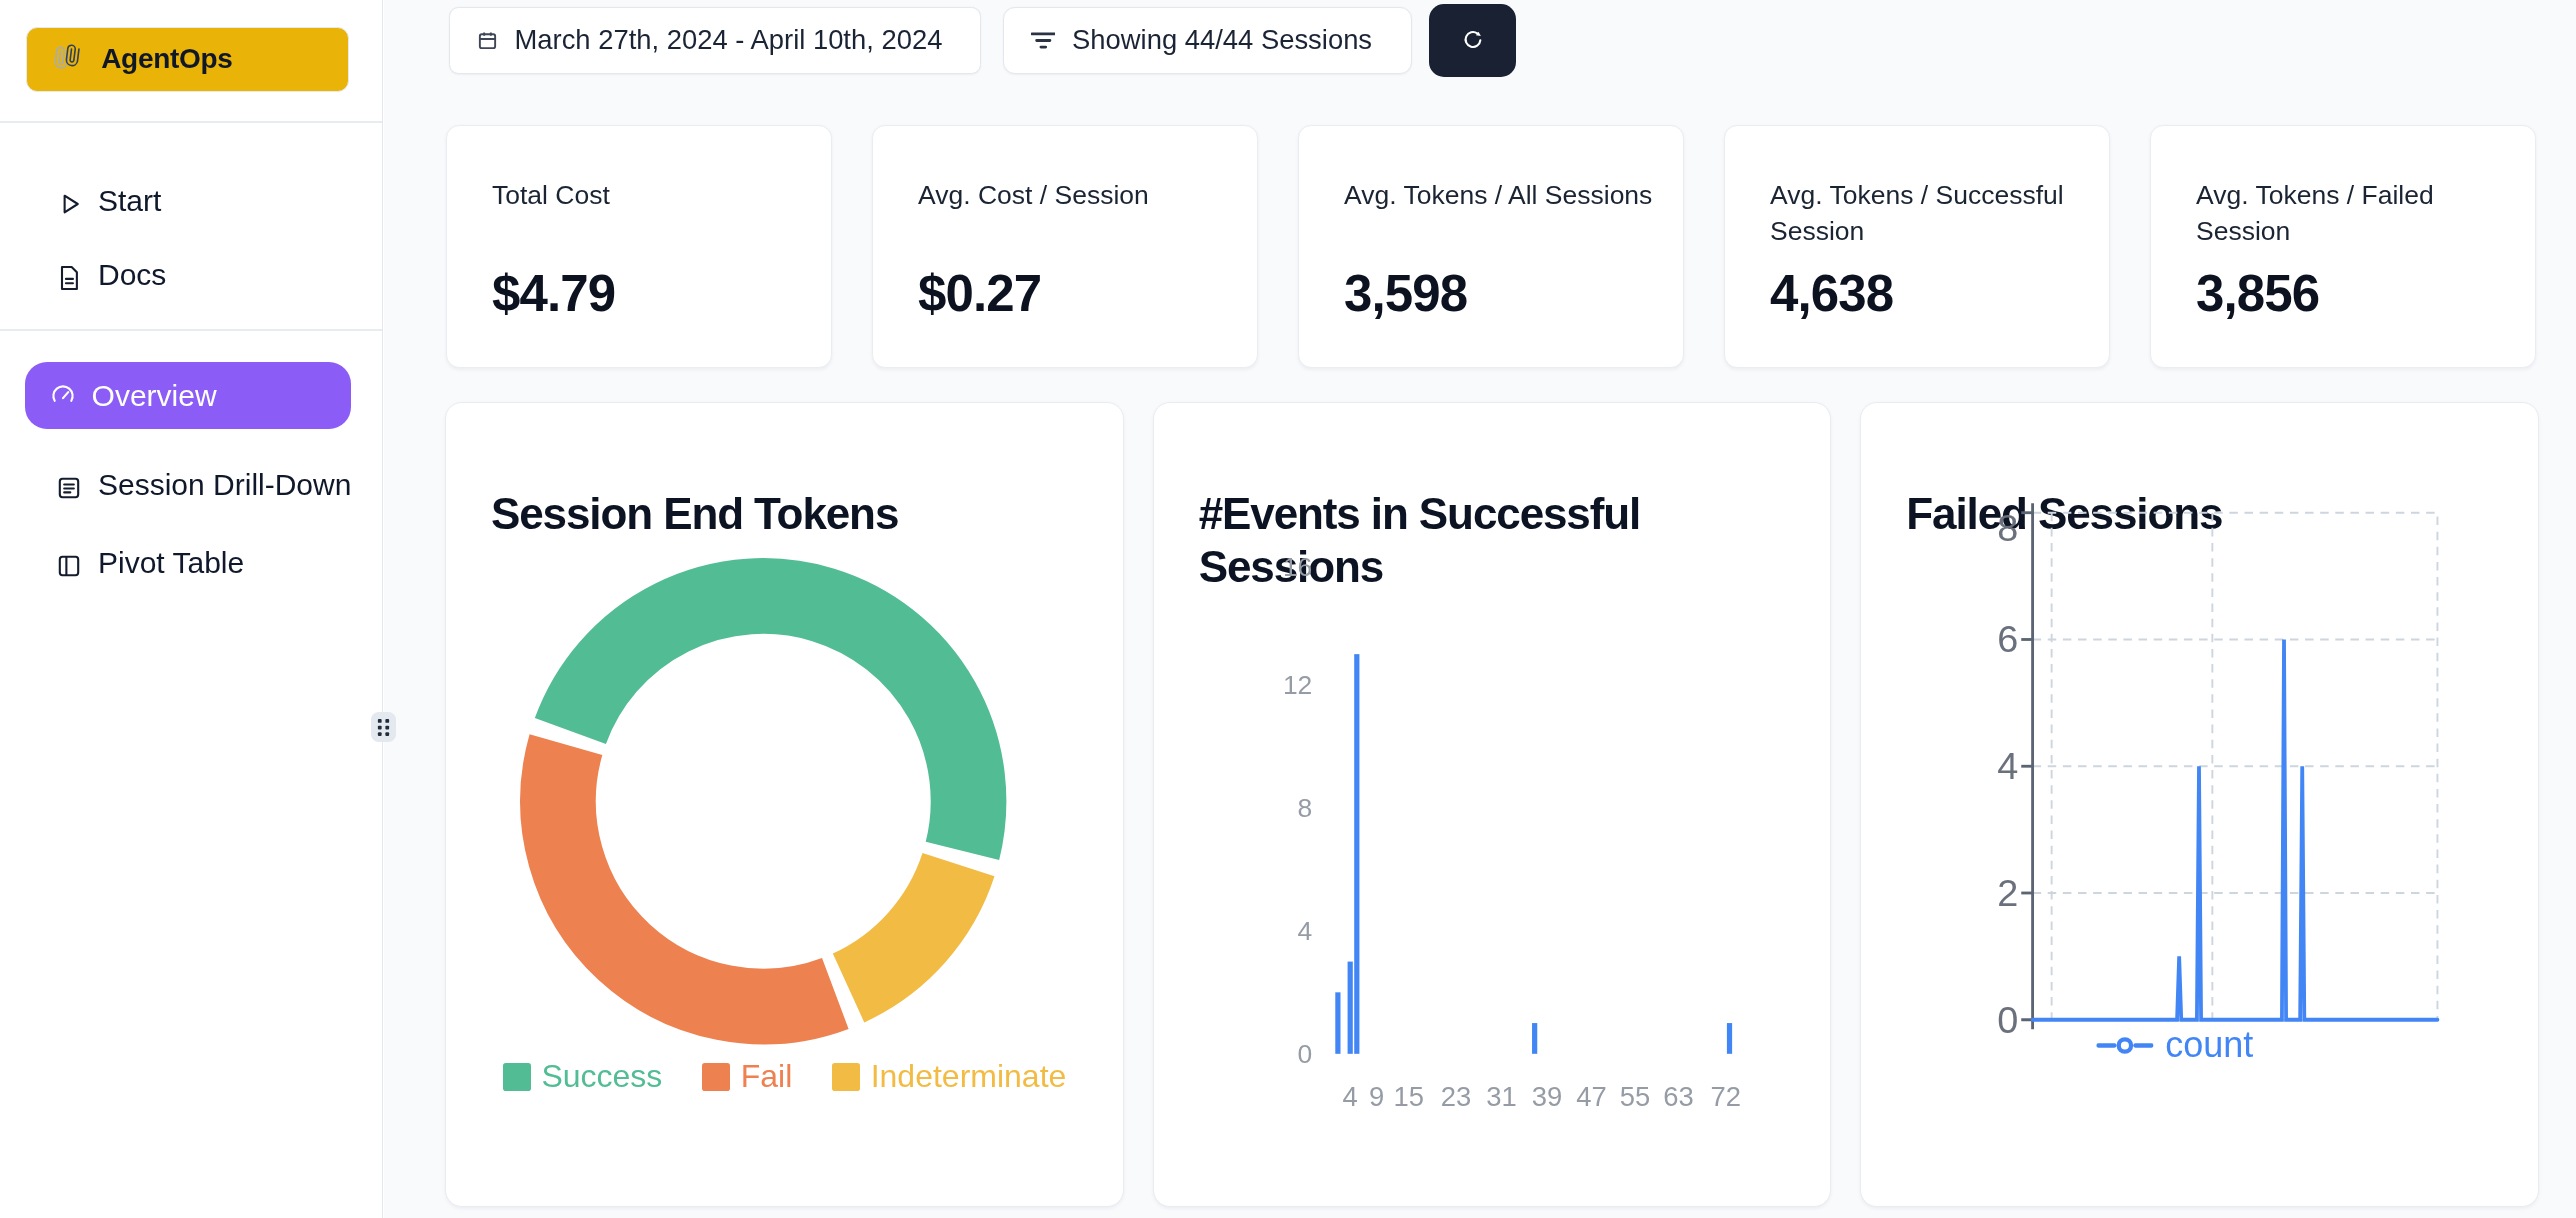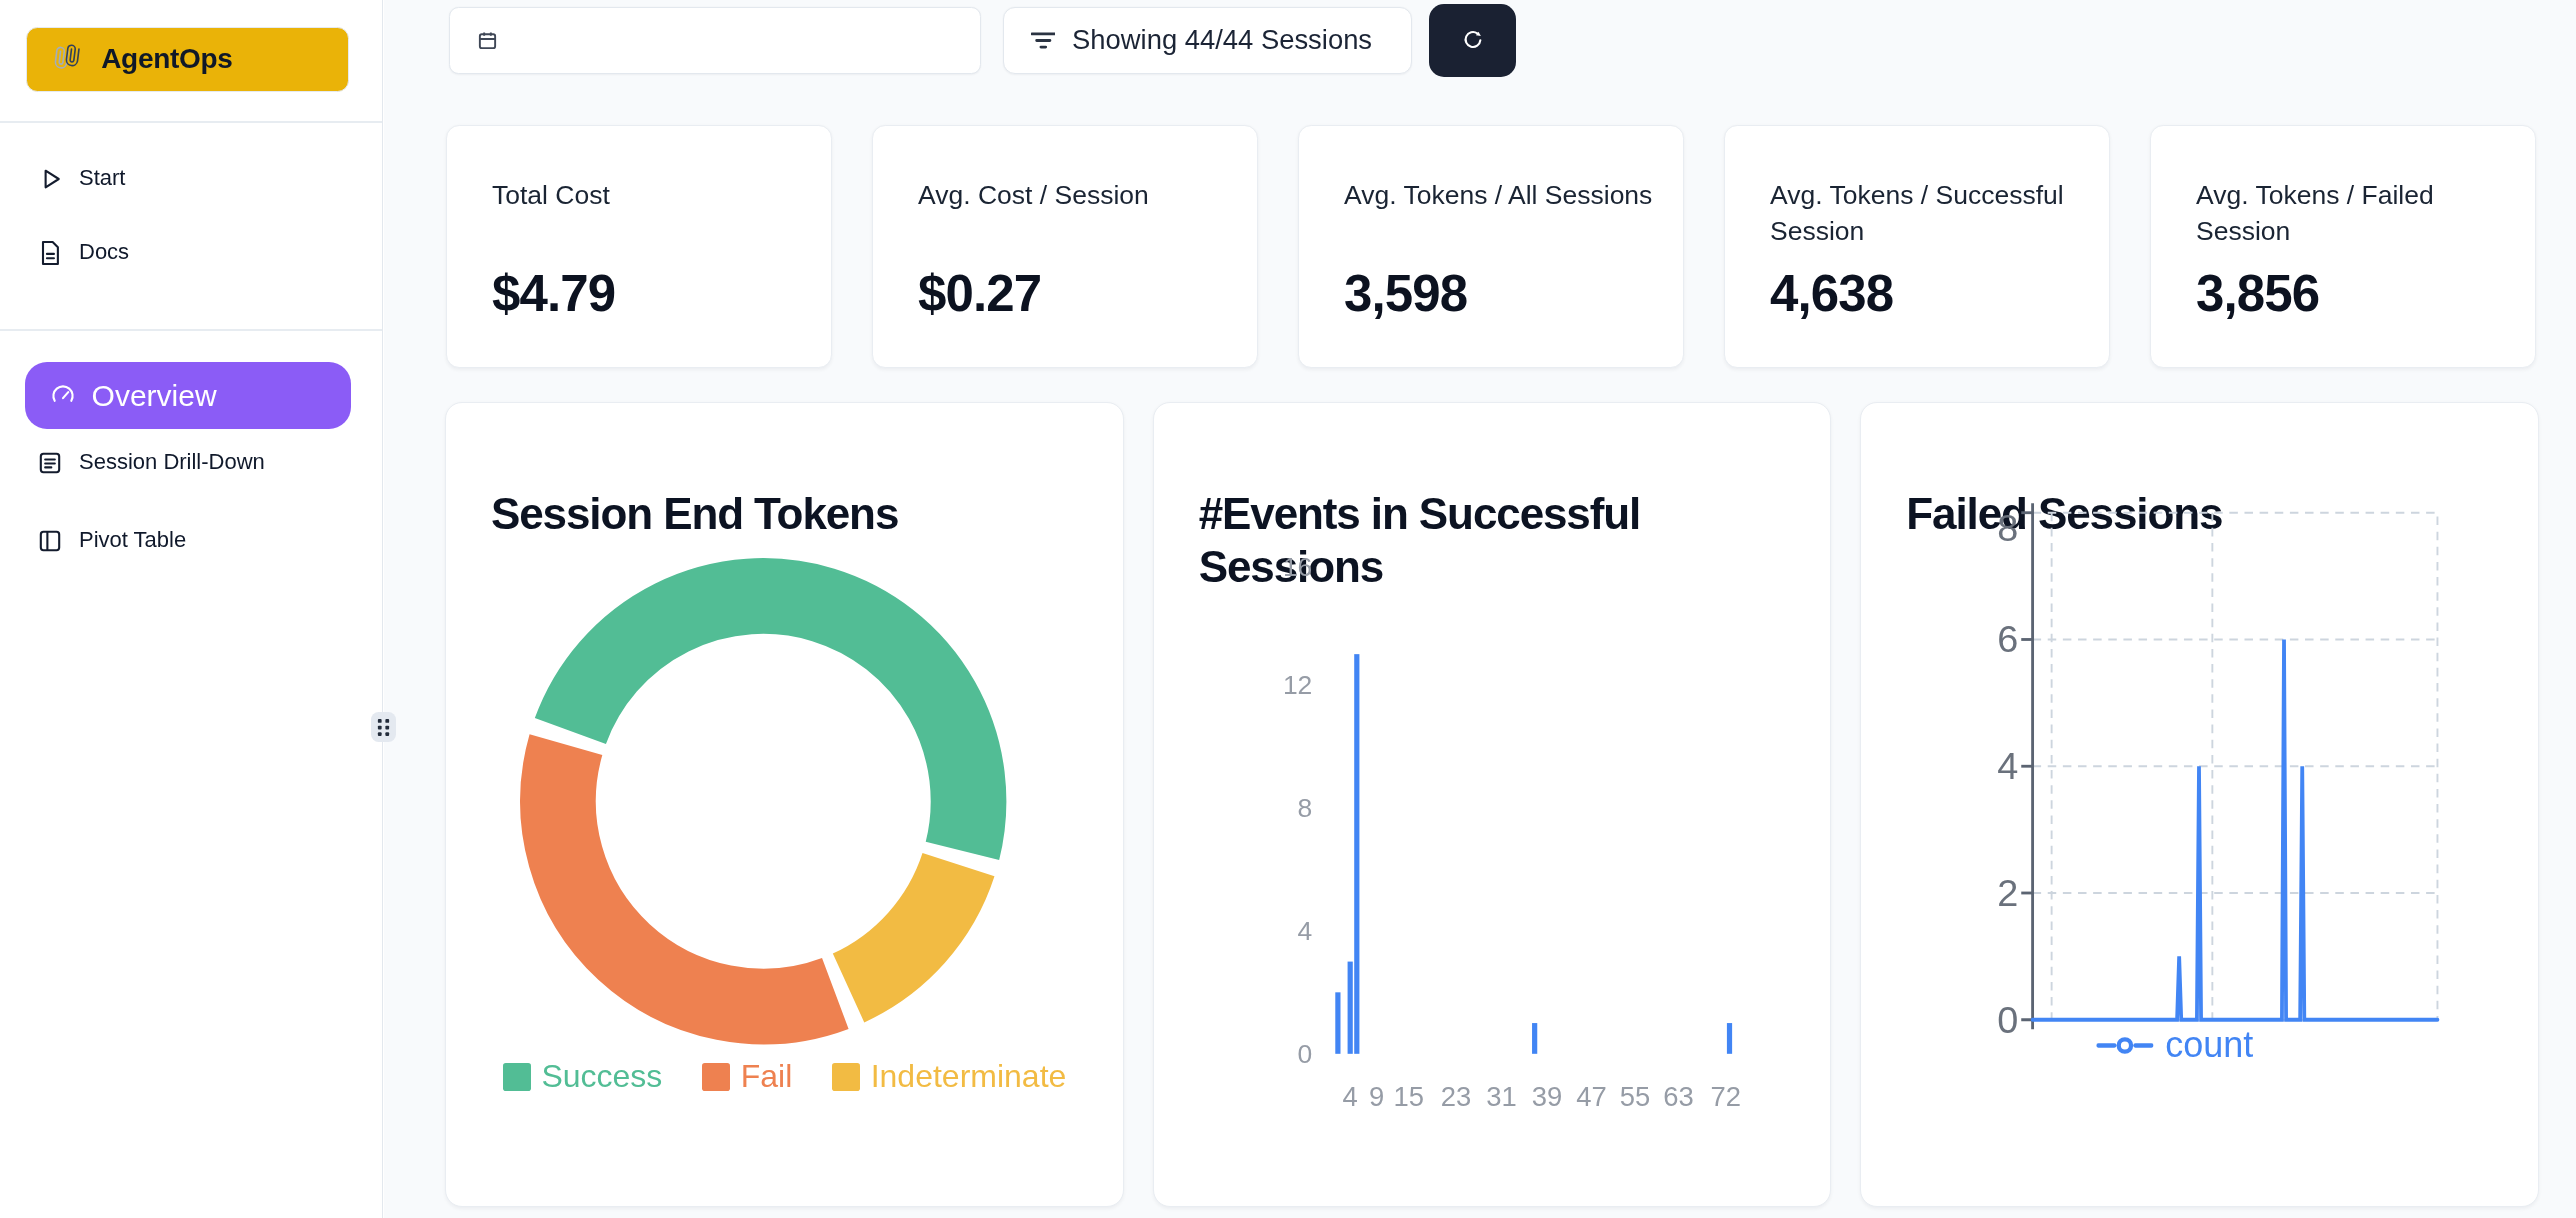--- a/index.html
+++ b/index.html
@@ -4,22 +4,22 @@
 <style>
   html,body{margin:0;padding:0;}
   .screen{position:relative;width:2576px;height:1219px;background:#ffffff;overflow:hidden;
           font-family:"Liberation Sans","DejaVu Sans",sans-serif;color:#0f172a;}
   
   .sidebar{position:absolute;left:0;top:0;width:382px;height:1219px;background:#ffffff;border-right:1.9px solid #e3e8ee;}
   .logo-box{position:absolute;left:25.6px;top:26.5px;width:323px;height:65px;border:1.9px solid #e5eaf0;border-radius:11.4px;
             display:flex;align-items:center;padding-left:24.6px;gap:14px;box-sizing:border-box;background:#eab308;}
   .logo-text{font-size:28px;font-weight:700;color:#101828;letter-spacing:-0.3px;}
   .sb-divider{position:absolute;left:0;right:0;height:1.9px;background:#e7ecf1;}
-  .sb-item{position:absolute;left:0;width:382px;height:53px;display:flex;align-items:flex-start;gap:15px;padding-left:36px;
-           box-sizing:border-box;font-size:22px;color:#10192b;cursor:pointer;}
+  .sb-item{position:absolute;left:0;width:382px;height:53px;display:flex;align-items:flex-end;gap:15px;padding-left:55px;
+           box-sizing:border-box;font-size:30px;color:#10192b;cursor:pointer;}
   .sb-pill{position:absolute;left:24.6px;top:362px;width:326px;height:67px;background:#8b5cf6;border-radius:22px;
            display:flex;align-items:center;gap:15px;padding-left:24px;box-sizing:border-box;
            font-size:30px;font-weight:500;color:#ffffff;cursor:pointer;}
   .drag-handle{position:absolute;left:371px;top:712px;width:24.6px;height:30px;background:#e4e9f0;border-radius:7.6px;
                display:flex;align-items:center;justify-content:center;cursor:col-resize;z-index:5;}
   
   .main{position:absolute;left:384px;top:0;width:2192px;height:1219px;background:#f8fafc;}
   .tb-btn{position:absolute;top:6.6px;height:67px;background:#ffffff;border:1.9px solid #e3e8ee;border-radius:9.5px;
           display:flex;align-items:center;gap:17px;padding:0 26.5px;box-sizing:border-box;font-size:27.4px;color:#1b2435;
           box-shadow:0 0.9px 1.9px rgba(16,24,40,.05);cursor:pointer;}
@@ -135,20 +135,21 @@
 
   <div class="main">
 
     <button class="tb-btn btn-date">
       <svg width="21" height="21" viewBox="0 0 22 22">
         <g fill="none" stroke="#3f4756" stroke-width="2">
           <rect x="3" y="4.5" width="16" height="14.5" rx="2"></rect>
           <path d="M3 9.5 H19 M7.5 2.5 V6 M14.5 2.5 V6"></path>
         </g>
       </svg>
+      <span>March 27th, 2024 - April 10th, 2024</span>
     </button>
 
     <button class="tb-btn btn-filter">
       <svg width="24.6" height="21" viewBox="0 0 26 22">
         <g stroke="#2a3342" stroke-width="3" stroke-linecap="round">
           <path d="M1 4 H25 M6 11 H20 M10.5 18 H15.5"></path>
         </g>
       </svg>
       <span>Showing 44/44 Sessions</span>
     </button>

